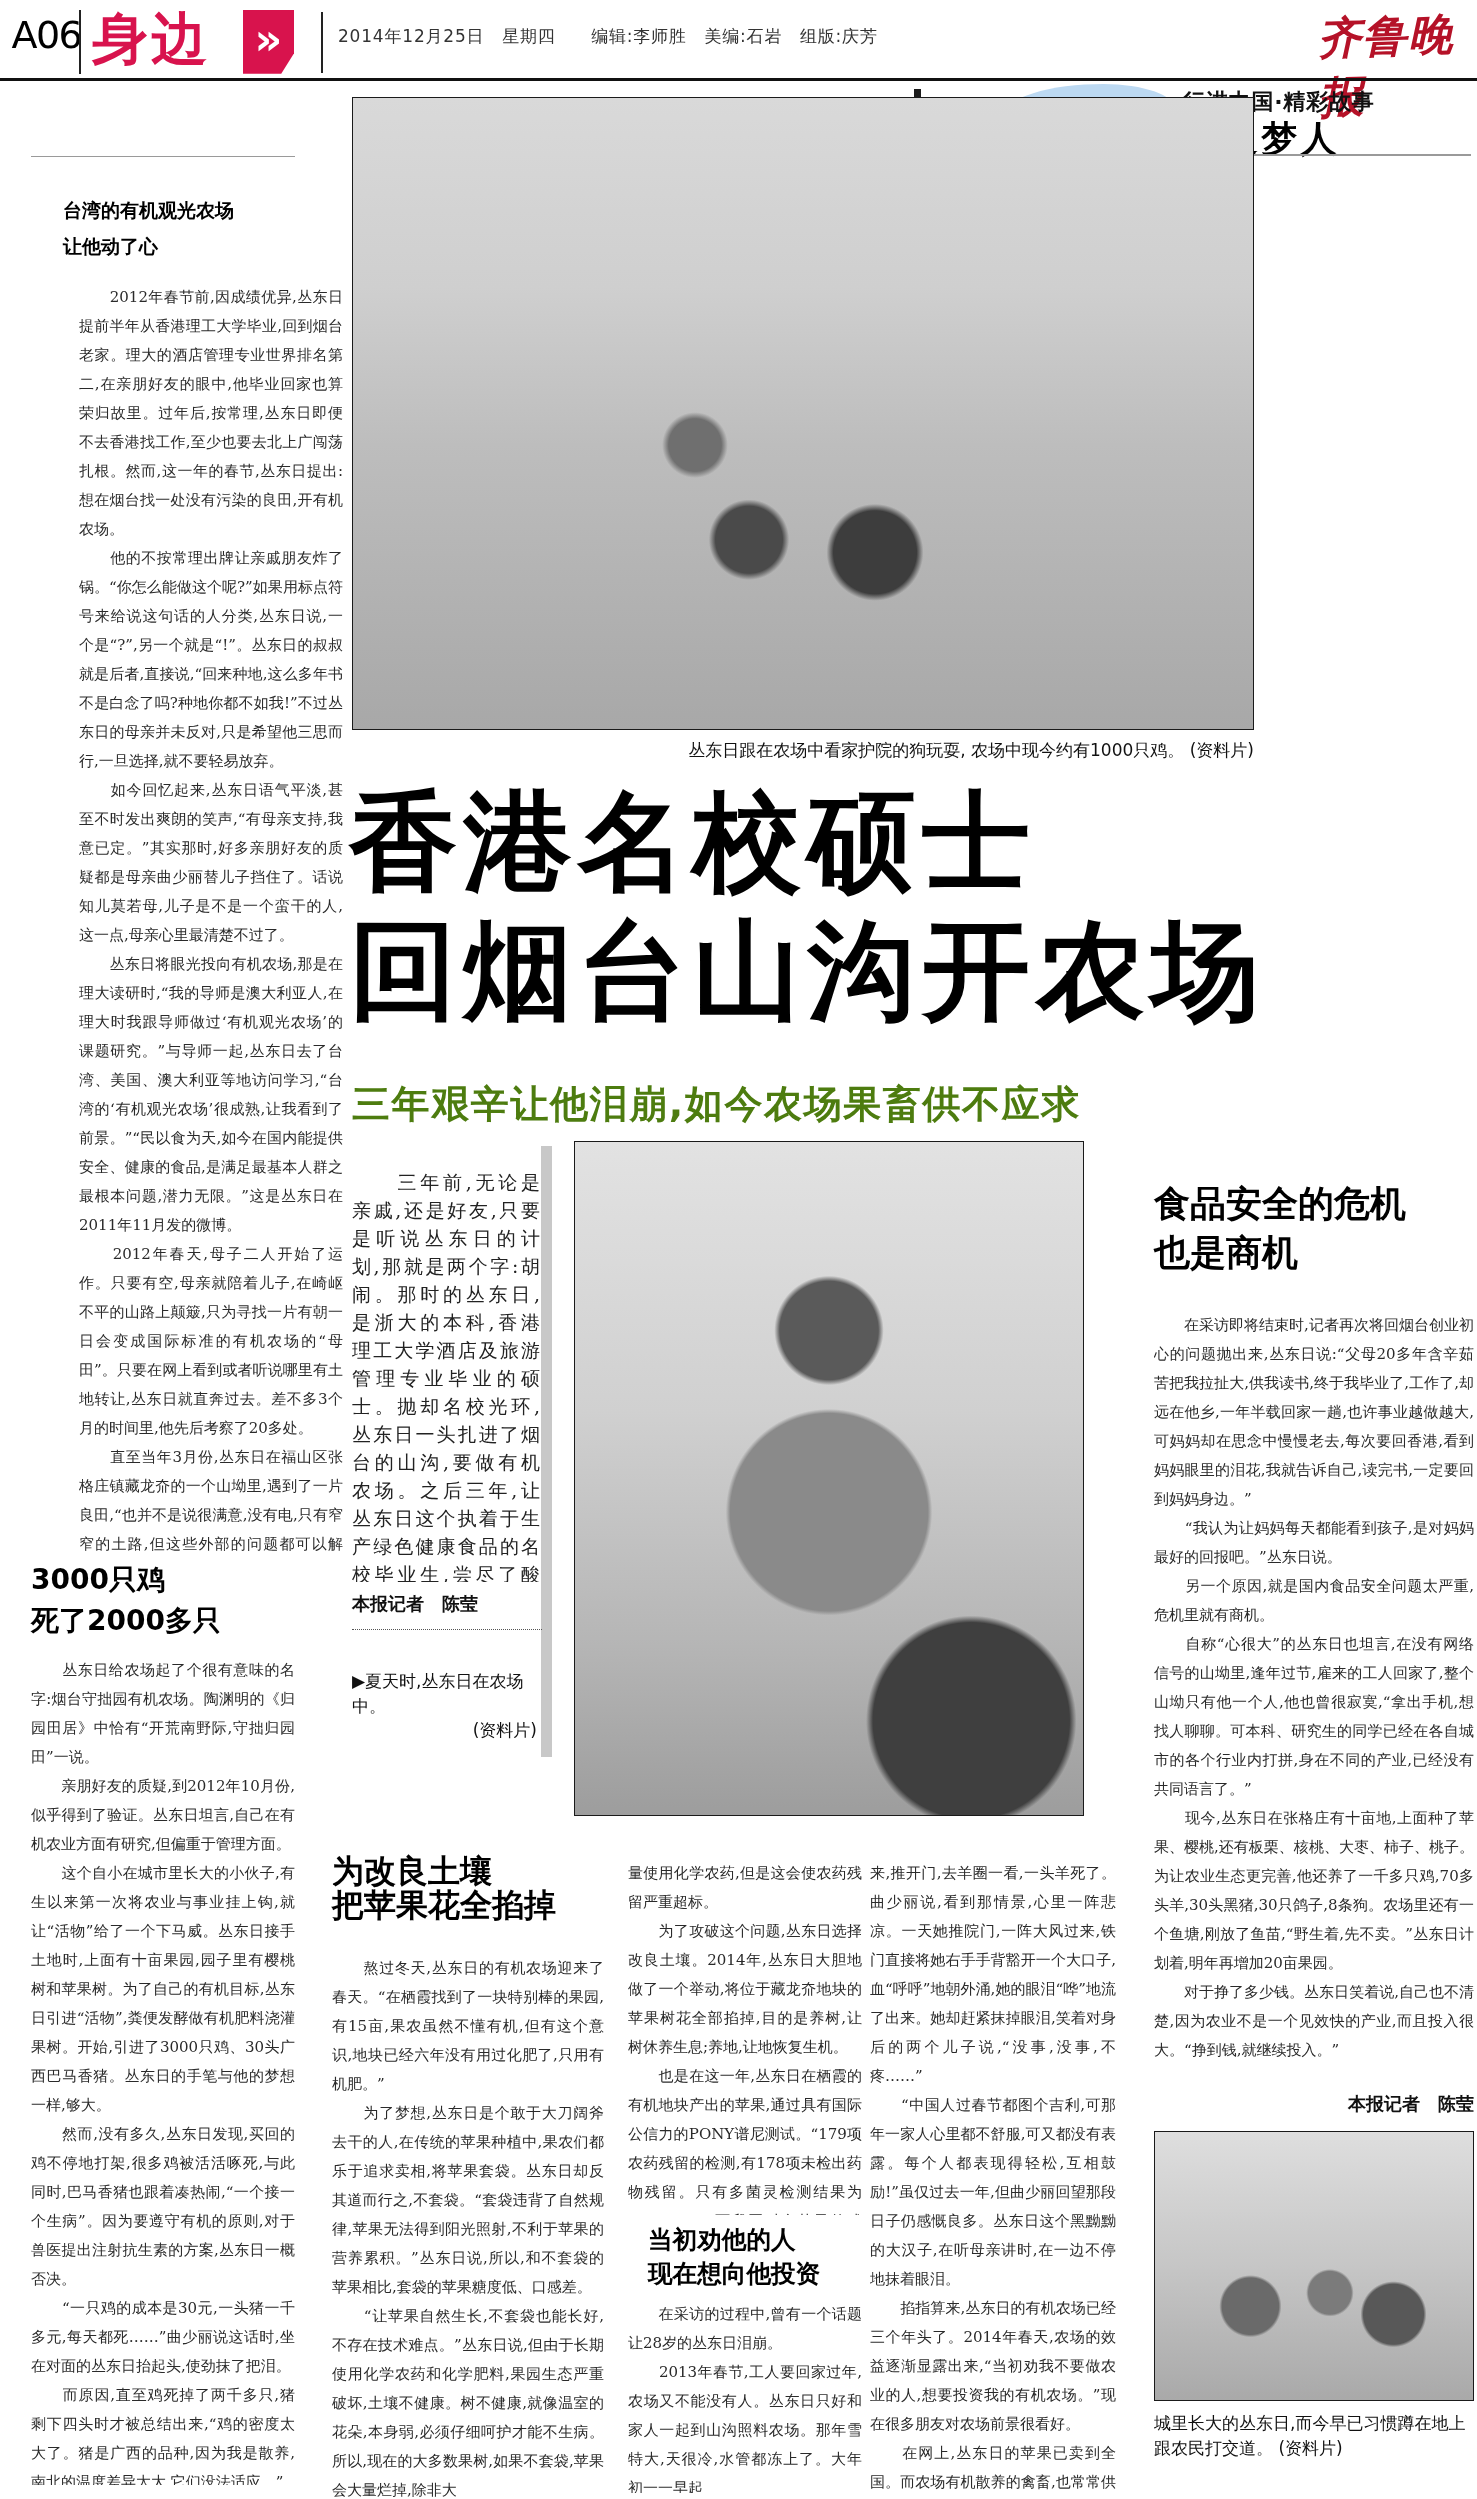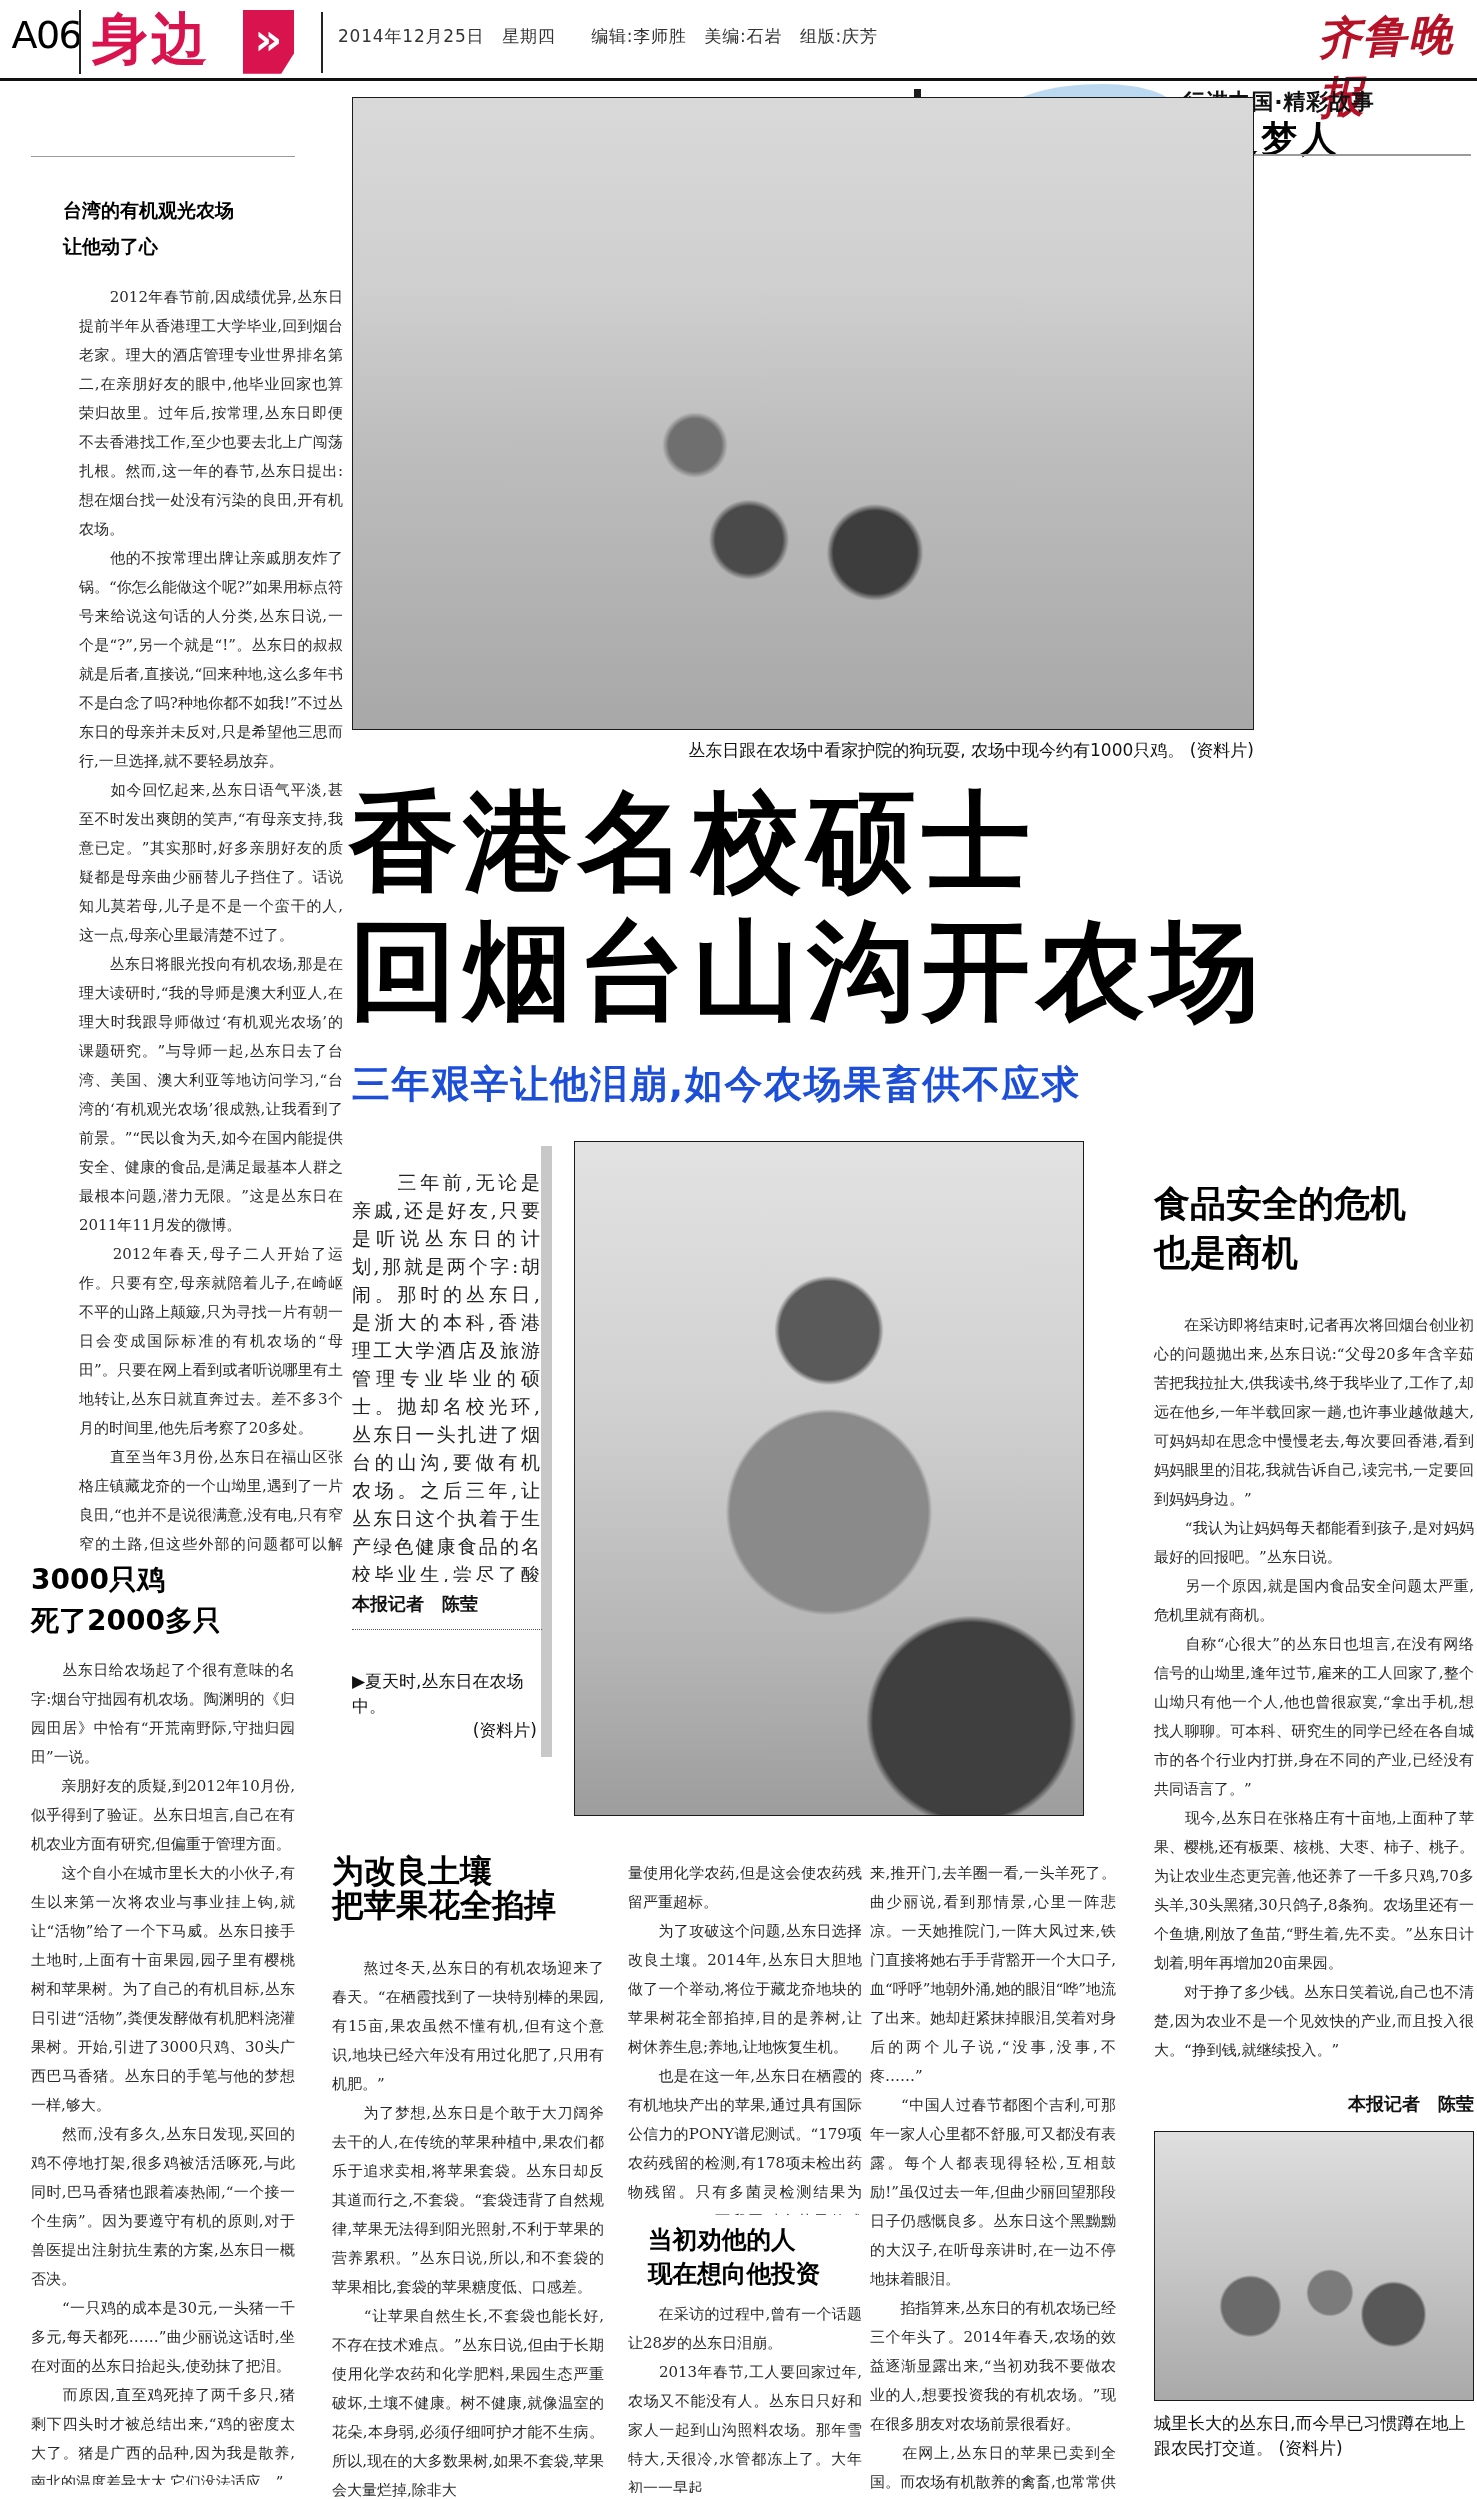--- a/index.html
+++ b/index.html
@@ -9,21 +9,21 @@
   .sans{font-family:"DejaVu Sans","Liberation Sans",sans-serif;}
   p{margin:0;text-align:justify;}
   .body-text p{font-size:15px;line-height:29px;color:#2a2a2a;}
   .clip{overflow:hidden;}
   .rule{background:#111;}
   .thin-rule{background:#9a9a9a;}
   .photo{border:1.6px solid #1a1a1a;box-sizing:border-box;}
   .caption{font-family:"DejaVu Sans","Liberation Sans",sans-serif;font-size:17px;line-height:24.6px;color:#111;}
   .col-head{font-family:"DejaVu Sans","Liberation Sans",sans-serif;font-weight:bold;color:#000;}
   .masthead-red{color:#d8134d;}
-  .deck-red{color:#1d4ed8;}
+  .deck-red{color:#4d7c0f;margin-top:20px;}
   .dotted{border-bottom:1.6px dotted #555;}
   .gray-bar{background:#c8c8c8;}
   .intro p{font-size:19px;line-height:28px;letter-spacing:2px;color:#222;}
   .byline{font-family:"DejaVu Sans","Liberation Sans",sans-serif;font-weight:bold;font-size:18px;color:#111;}
 </style>
 </head>
 <body>
 
 <div class="page">
 

